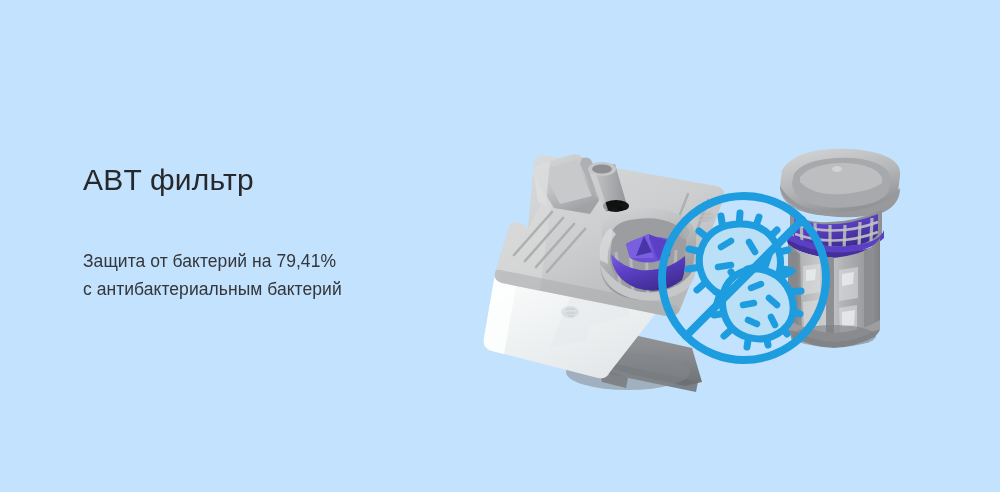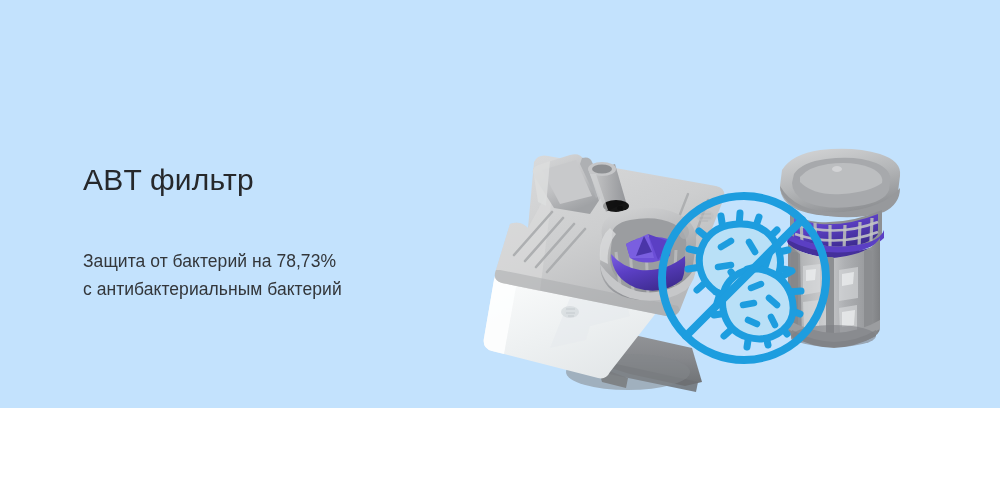--- a/index.html
+++ b/index.html
@@ -3,21 +3,21 @@
 <meta charset="utf-8">
 <style>
   html, body {
     margin: 0;
     padding: 0;
     background: #ffffff;
   }
   #banner {
     position: relative;
     width: 1000px;
-    height: 408px;
+    height: 492px;
     overflow: hidden;
     background: #c3e2fd;
     font-family: "Liberation Sans", "DejaVu Sans", sans-serif;
   }
 
   
   .text-block {
     position: absolute;
     left: 83px;
     top: 163px;
@@ -64,21 +64,21 @@
   .no-bacteria svg { display: block; }
 </style>
 </head>
 <body>
 
 <div id="banner">
 
   <div class="text-block">
     <h1 class="headline">ABT фильтр</h1>
     <p class="subcopy">
-      <span class="line">Защита от бактерий на 78,73%</span>
+      <span class="line">Защита от бактерий на 79,41%</span>
       <span class="line">с антибактериальным бактерий</span>
     </p>
   </div>
 
   <div class="product-art">
     <svg width="540" height="300" viewBox="0 0 540 300" xmlns="http://www.w3.org/2000/svg">
       <defs>
         <linearGradient id="gTopPlate" x1="0" y1="0" x2="0.6" y2="1">
           <stop offset="0%" stop-color="#dadbdc"></stop>
           <stop offset="55%" stop-color="#cdcecf"></stop>

